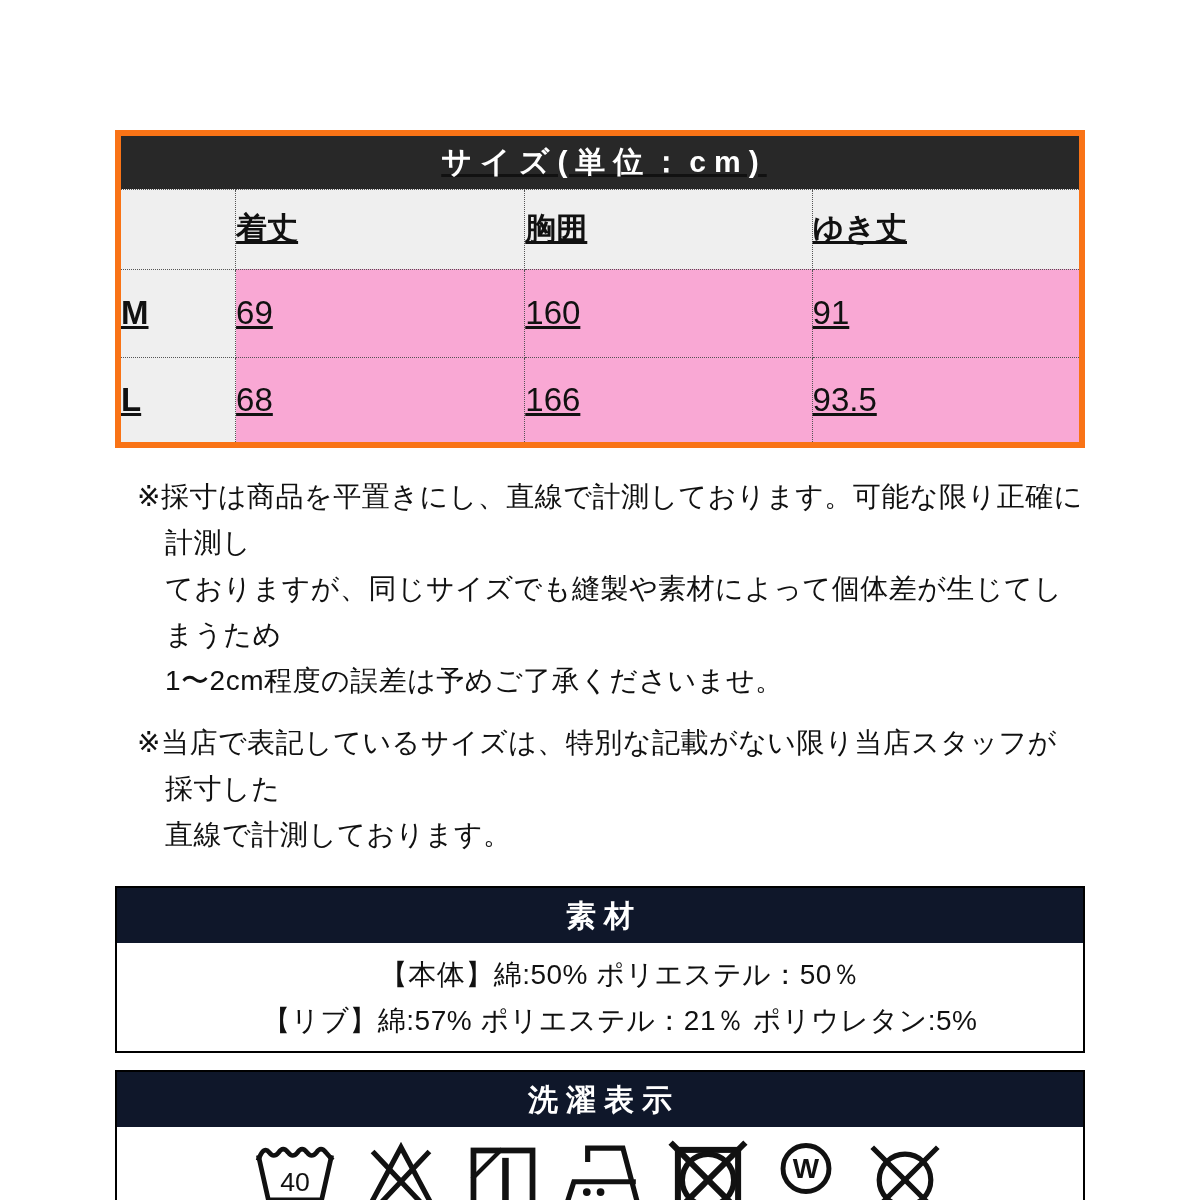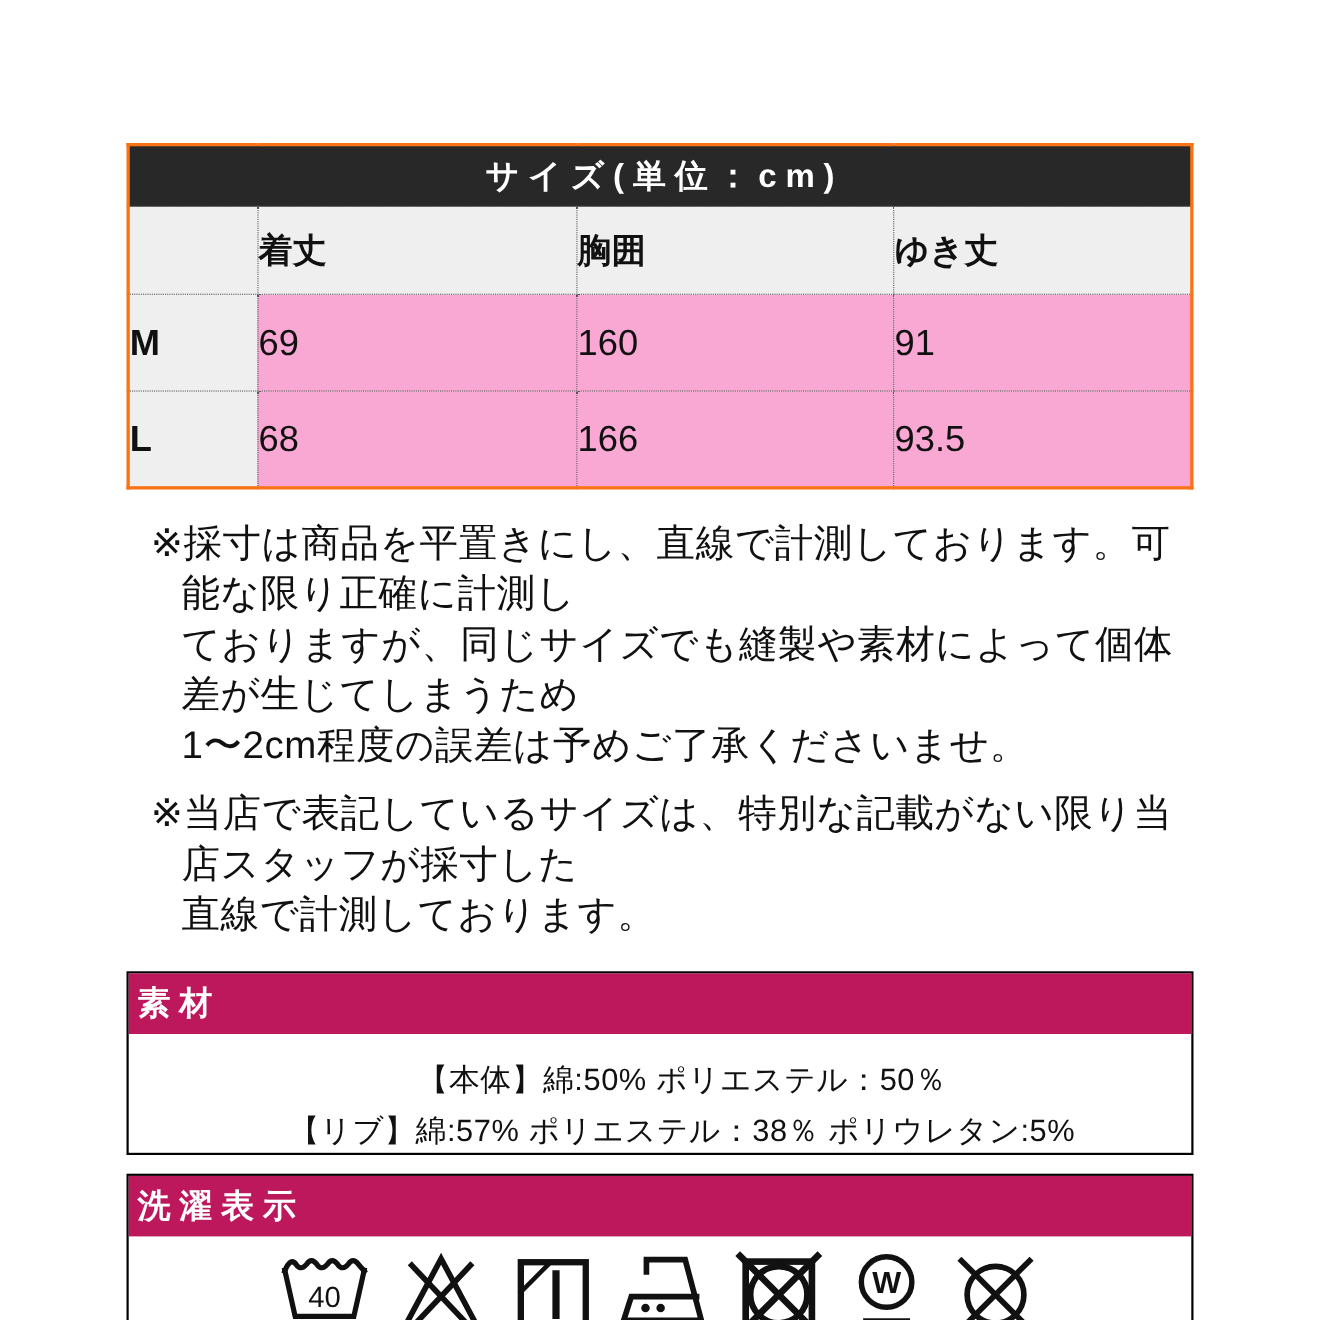--- a/index.html
+++ b/index.html
@@ -9,22 +9,23 @@
     font-family: "Liberation Sans", "DejaVu Sans", sans-serif;
     color: #111111;
     overflow: hidden;
   }
   .page { width: 970px; margin: 0 auto; padding-top: 130px; }
 
   
   table.size-table {
     width: 100%;
     border-collapse: collapse;
-    border: 3px solid #f97316;
+    border: 6px solid #f97316;
     table-layout: fixed;
+    text-decoration: underline;
   }
   table.size-table .title-row th {
     background: #282828;
     color: #ffffff;
     height: 56px;
     font-size: 30px;
     font-weight: bold;
     letter-spacing: 8px;
     text-indent: 8px;
     text-align: center;
@@ -50,46 +51,46 @@
     background: #f9a8d4;
     font-size: 33px;
     font-weight: normal;
   }
 
   
   .note {
     margin-top: 26px;
     padding-left: 50px;
     text-indent: -28px;
-    font-size: 35px;
+    font-size: 28px;
     line-height: 46px;
     white-space: pre-line;
     letter-spacing: 0.5px;
   }
   .note + .note { margin-top: 16px; }
 
   
   .info-box {
     border: 2px solid #000;
     margin-top: 26px;
   }
   .info-box.material { margin-top: 28px; }
   .info-box.laundry  { margin-top: 17px; }
   .info-header {
-    background: #be185d;
+    background: #0f172a;
     color: #ffffff;
     height: 55px;
     line-height: 55px;
-    text-align: left;
+    text-align: center;
     font-size: 30px;
     font-weight: bold;
     letter-spacing: 8px;
     text-indent: 8px;
   }
-  .material-body { height: 108px; padding-top: 19px; margin-left: 40px; }
+  .material-body { height: 108px; padding-top: 9px; margin-left: 40px; }
   .material-line {
     text-align: center;
     font-size: 28px;
     line-height: 46px;
     letter-spacing: 0.5px;
   }
   .laundry-body {
     height: 106px;
     display: flex;
     align-items: center;
@@ -142,21 +143,21 @@
   <div class="note">※採寸は商品を平置きにし、直線で計測しております。可能な限り正確に計測し
 ておりますが、同じサイズでも縫製や素材によって個体差が生じてしまうため
 1〜2cm程度の誤差は予めご了承くださいませ。</div>
   <div class="note">※当店で表記しているサイズは、特別な記載がない限り当店スタッフが採寸した
 直線で計測しております。</div>
 
   <div class="info-box material">
     <div class="info-header">素材</div>
     <div class="material-body">
       <div class="material-line">【本体】綿:50% ポリエステル：50％</div>
-      <div class="material-line">【リブ】綿:57% ポリエステル：38％ ポリウレタン:5%</div>
+      <div class="material-line">【リブ】綿:57% ポリエステル：21％ ポリウレタン:5%</div>
     </div>
   </div>
 
   <div class="info-box laundry">
     <div class="info-header">洗濯表示</div>
     <div class="laundry-body">
 
       <svg class="care-icon" width="90" height="86" viewBox="0 0 100 100" stroke-width="5.5" stroke-linecap="square">
         <path d="M8 25 Q14 10 20 18 Q25 25 31 18 Q36 10 42 18 Q47 25 53 18 Q58 10 64 18 Q69 25 75 18 Q80 10 86 18 Q89.5 22 92 25"></path>
         <path d="M8 24 L19 73 L81 73 L92 24"></path>

